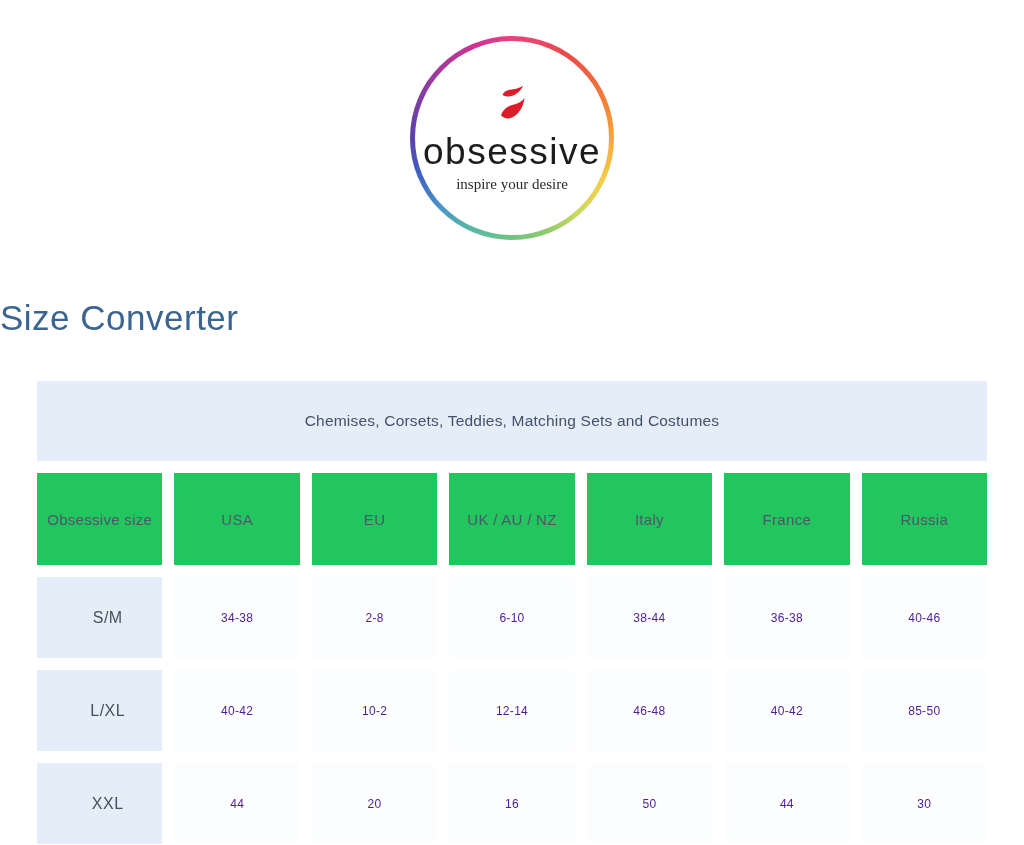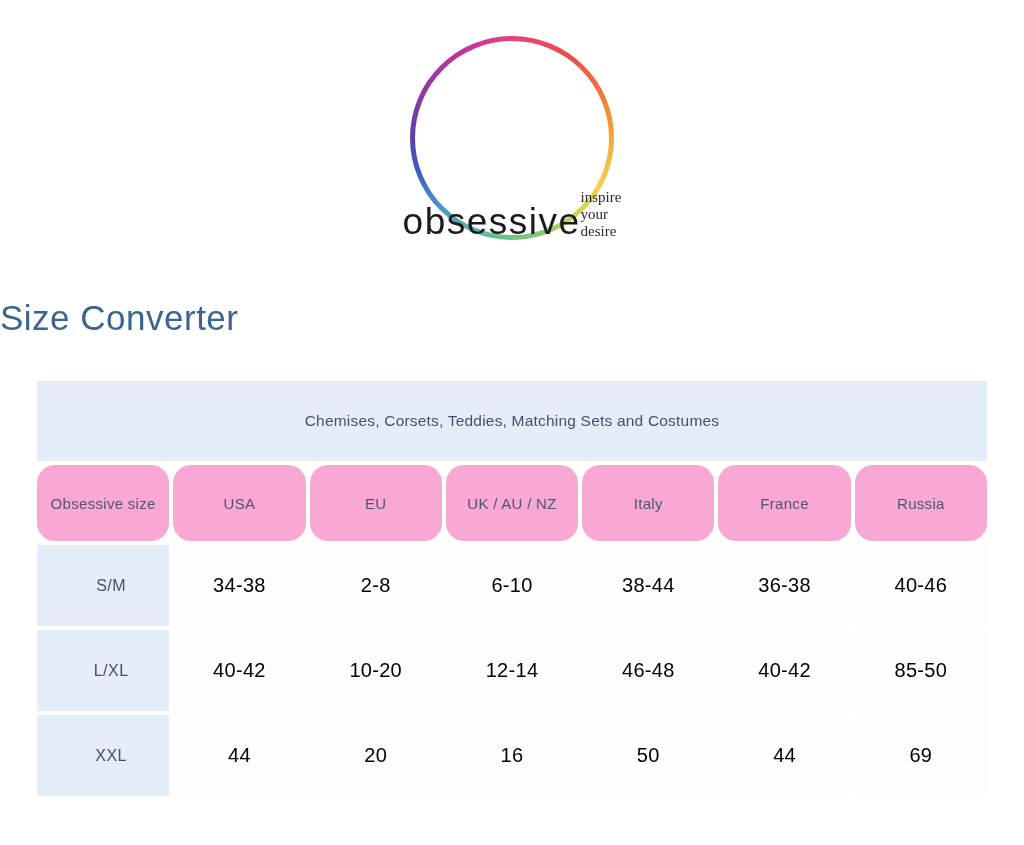--- a/index.html
+++ b/index.html
@@ -37,22 +37,22 @@
       #a8389c 315deg,
       #d13492 340deg,
       #e8437c 360deg);
   }
   .ring::after {
     content:''; position:absolute; inset:5px;
     background:#ffffff; border-radius:50%;
   }
   .logo-inner {
     position:absolute; inset:0;
-    display:flex; flex-direction:row;
-    align-items:flex-end; justify-content:center;
+    display:flex; flex-direction:column;
+    align-items:center; justify-content:center;
     z-index:1;
   }
   .flame { display:block; margin-bottom:5px; }
   .brand {
     font-size:37px; font-weight:400;
     letter-spacing:1.5px; color:#1c1c1c;
     line-height:1;
   }
   .tagline {
     font-family:"Liberation Serif", serif;
@@ -70,56 +70,55 @@
     color:#3a6492;
     line-height:47px;
   }
 
   
   .size-table {
     width:950px;
     margin:40px auto 0;
     display:grid;
     grid-template-columns:repeat(7, 1fr);
-    gap:4px;
+    gap:12px;
     background:#ffffff;
   }
   .cell {
     display:flex; align-items:center; justify-content:center;
     text-align:center;
   }
   .banner {
     grid-column:1 / -1;
     height:80px;
     background:#e4edf8;
     color:#44516a;
     font-size:15.5px;
     letter-spacing:0.2px;
   }
   .head {
-    height:76px;
-    background:#f9a8d4;
+    height:92px;
+    background:#22c55e;
     color:#4c5869;
     font-size:15px;
     letter-spacing:0.3px;
-    border-radius:18px;
   }
   .rowlabel {
     height:81px;
     background:#e4edf8;
     color:#47525f;
     font-size:16px;
     letter-spacing:0.5px;
     padding-left:16px;
   }
   .val {
     height:81px;
     background:#fcfdfe;
-    color:#000000;
-    font-size:20px;
+    color:#4c1d95;
+    font-size:12px;
     letter-spacing:0.3px;
   }
 </style>
 </head>
 <body>
 
 <div class="page">
 
   <div class="logo">
     <div class="ring"></div>
@@ -150,28 +149,28 @@
     <div class="cell rowlabel">S/M</div>
     <div class="cell val">34-38</div>
     <div class="cell val">2-8</div>
     <div class="cell val">6-10</div>
     <div class="cell val">38-44</div>
     <div class="cell val">36-38</div>
     <div class="cell val">40-46</div>
 
     <div class="cell rowlabel">L/XL</div>
     <div class="cell val">40-42</div>
-    <div class="cell val">10-20</div>
+    <div class="cell val">10-2</div>
     <div class="cell val">12-14</div>
     <div class="cell val">46-48</div>
     <div class="cell val">40-42</div>
     <div class="cell val">85-50</div>
 
     <div class="cell rowlabel">XXL</div>
     <div class="cell val">44</div>
     <div class="cell val">20</div>
     <div class="cell val">16</div>
     <div class="cell val">50</div>
     <div class="cell val">44</div>
-    <div class="cell val">69</div>
+    <div class="cell val">30</div>
 
   </div>
 </div>
 
 </body></html>

